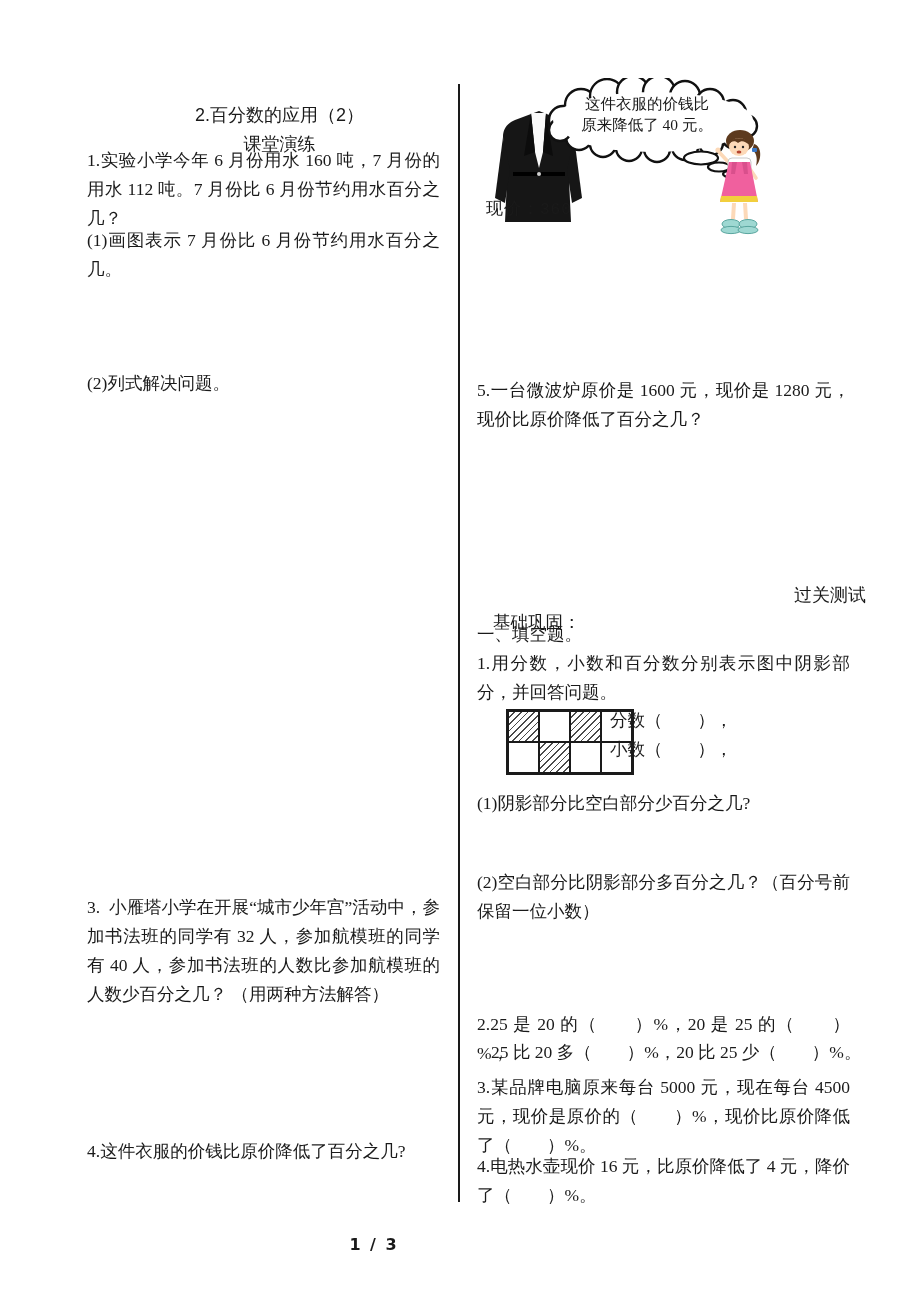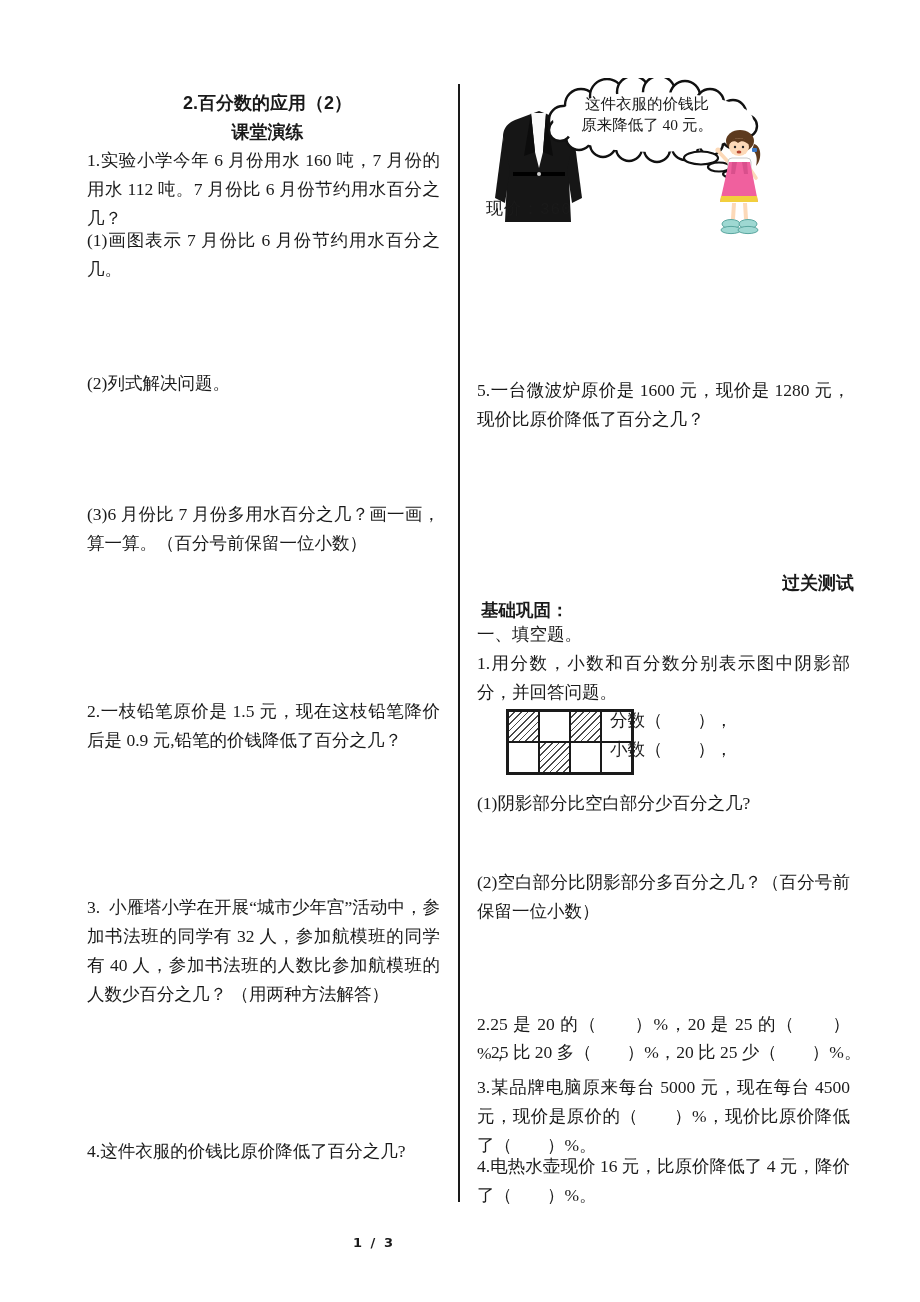--- a/index.html
+++ b/index.html
@@ -15,23 +15,23 @@
   .lcol{left:87px;width:353px;}
   .rcol{left:477px;width:373px;}
   p.body-text{
     margin:0;
     font-size:17.5px;
     line-height:29px;
     text-align:justify;
     text-justify:inter-ideograph;
   }
   .heading{
-    margin:4px;
+    margin:16px;
     font-family:"Liberation Sans","DejaVu Sans",sans-serif;
-    font-weight:bold;
+    font-weight:normal;
     font-size:18px;
     line-height:26px;
   }
   .center{text-align:center;}
   .divider{
     position:absolute;
     left:458px;top:84px;
     width:2px;height:1118px;
     background:#1a1a1a;
   }
@@ -62,40 +62,38 @@
     background:repeating-linear-gradient(135deg,#ffffff 0px,#ffffff 3.5px,#4a4a4a 3.5px,#4a4a4a 4.7px);
   }
   .blank-labels{
     position:absolute;left:610px;top:706px;width:180px;
     font-size:17.5px;line-height:28.5px;text-align:left;
   }
   .page-num{
     position:absolute;left:0;top:1235px;width:748px;
     text-align:center;
     font-family:"DejaVu Sans","Liberation Sans",sans-serif;
-    font-weight:bold;font-size:13px;letter-spacing:2px;
+    font-weight:bold;font-size:16px;letter-spacing:2px;
   }
   .indent2{padding-left:14px;}
   svg{display:block;}
 </style>
 </head>
 <body>
 
 <div class="page">
 
   <div class="divider"></div>
 
   <h1 class="abs lcol heading center" style="top:86px;">2.百分数的应用（2）</h1>
   <h2 class="abs lcol heading center" style="top:115px;">课堂演练</h2>
 
   <p class="abs lcol body-text" style="top:146px;">1.实验小学今年 6 月份用水 160 吨，7 月份的用水 112 吨。7 月份比 6 月份节约用水百分之几？</p>
   <p class="abs lcol body-text" style="top:226px;">(1)画图表示 7 月份比 6 月份节约用水百分之几。</p>
   <p class="abs lcol body-text" style="top:369px;">(2)列式解决问题。</p>
-  <p class="abs lcol body-text" style="top:500px;">(3)6 月份比 7 月份多用水百分之几？画一画，算一算。（百分号前保留一位小数）</p>
-  <p class="abs lcol body-text" style="top:697px;">2.一枝铅笔原价是 1.5 元，现在这枝铅笔降价后是 0.9 元,铅笔的价钱降低了百分之几？</p>
   <p class="abs lcol body-text" style="top:893px;">3. 小雁塔小学在开展“城市少年宫”活动中，参加书法班的同学有 32 人，参加航模班的同学有 40 人，参加书法班的人数比参加航模班的人数少百分之几？ （用两种方法解答）</p>
   <p class="abs lcol body-text" style="top:1137px;">4.这件衣服的价钱比原价降低了百分之几?</p>
 
   <div class="abs" style="left:493px;top:110px;width:92px;height:118px;">
     <svg width="92" height="118" viewBox="0 0 92 118">
       <path d="M46,1 L22,10 C13,14 10,20 10,27 L14,70 L12,112 L78,112 L76,70 L81,27 C81,20 78,14 69,10 Z" fill="#161616"></path>
       <path d="M10,27 L2,88 L12,93 L17,60 Z" fill="#161616"></path>
       <path d="M81,27 L89,88 L79,93 L74,60 Z" fill="#161616"></path>
       <polygon points="38,3 53,3 50,42 46,58 42,42" fill="#fafafa"></polygon>
       <path d="M38,3 L31,46 L42,42" fill="#0c0c0c"></path>

